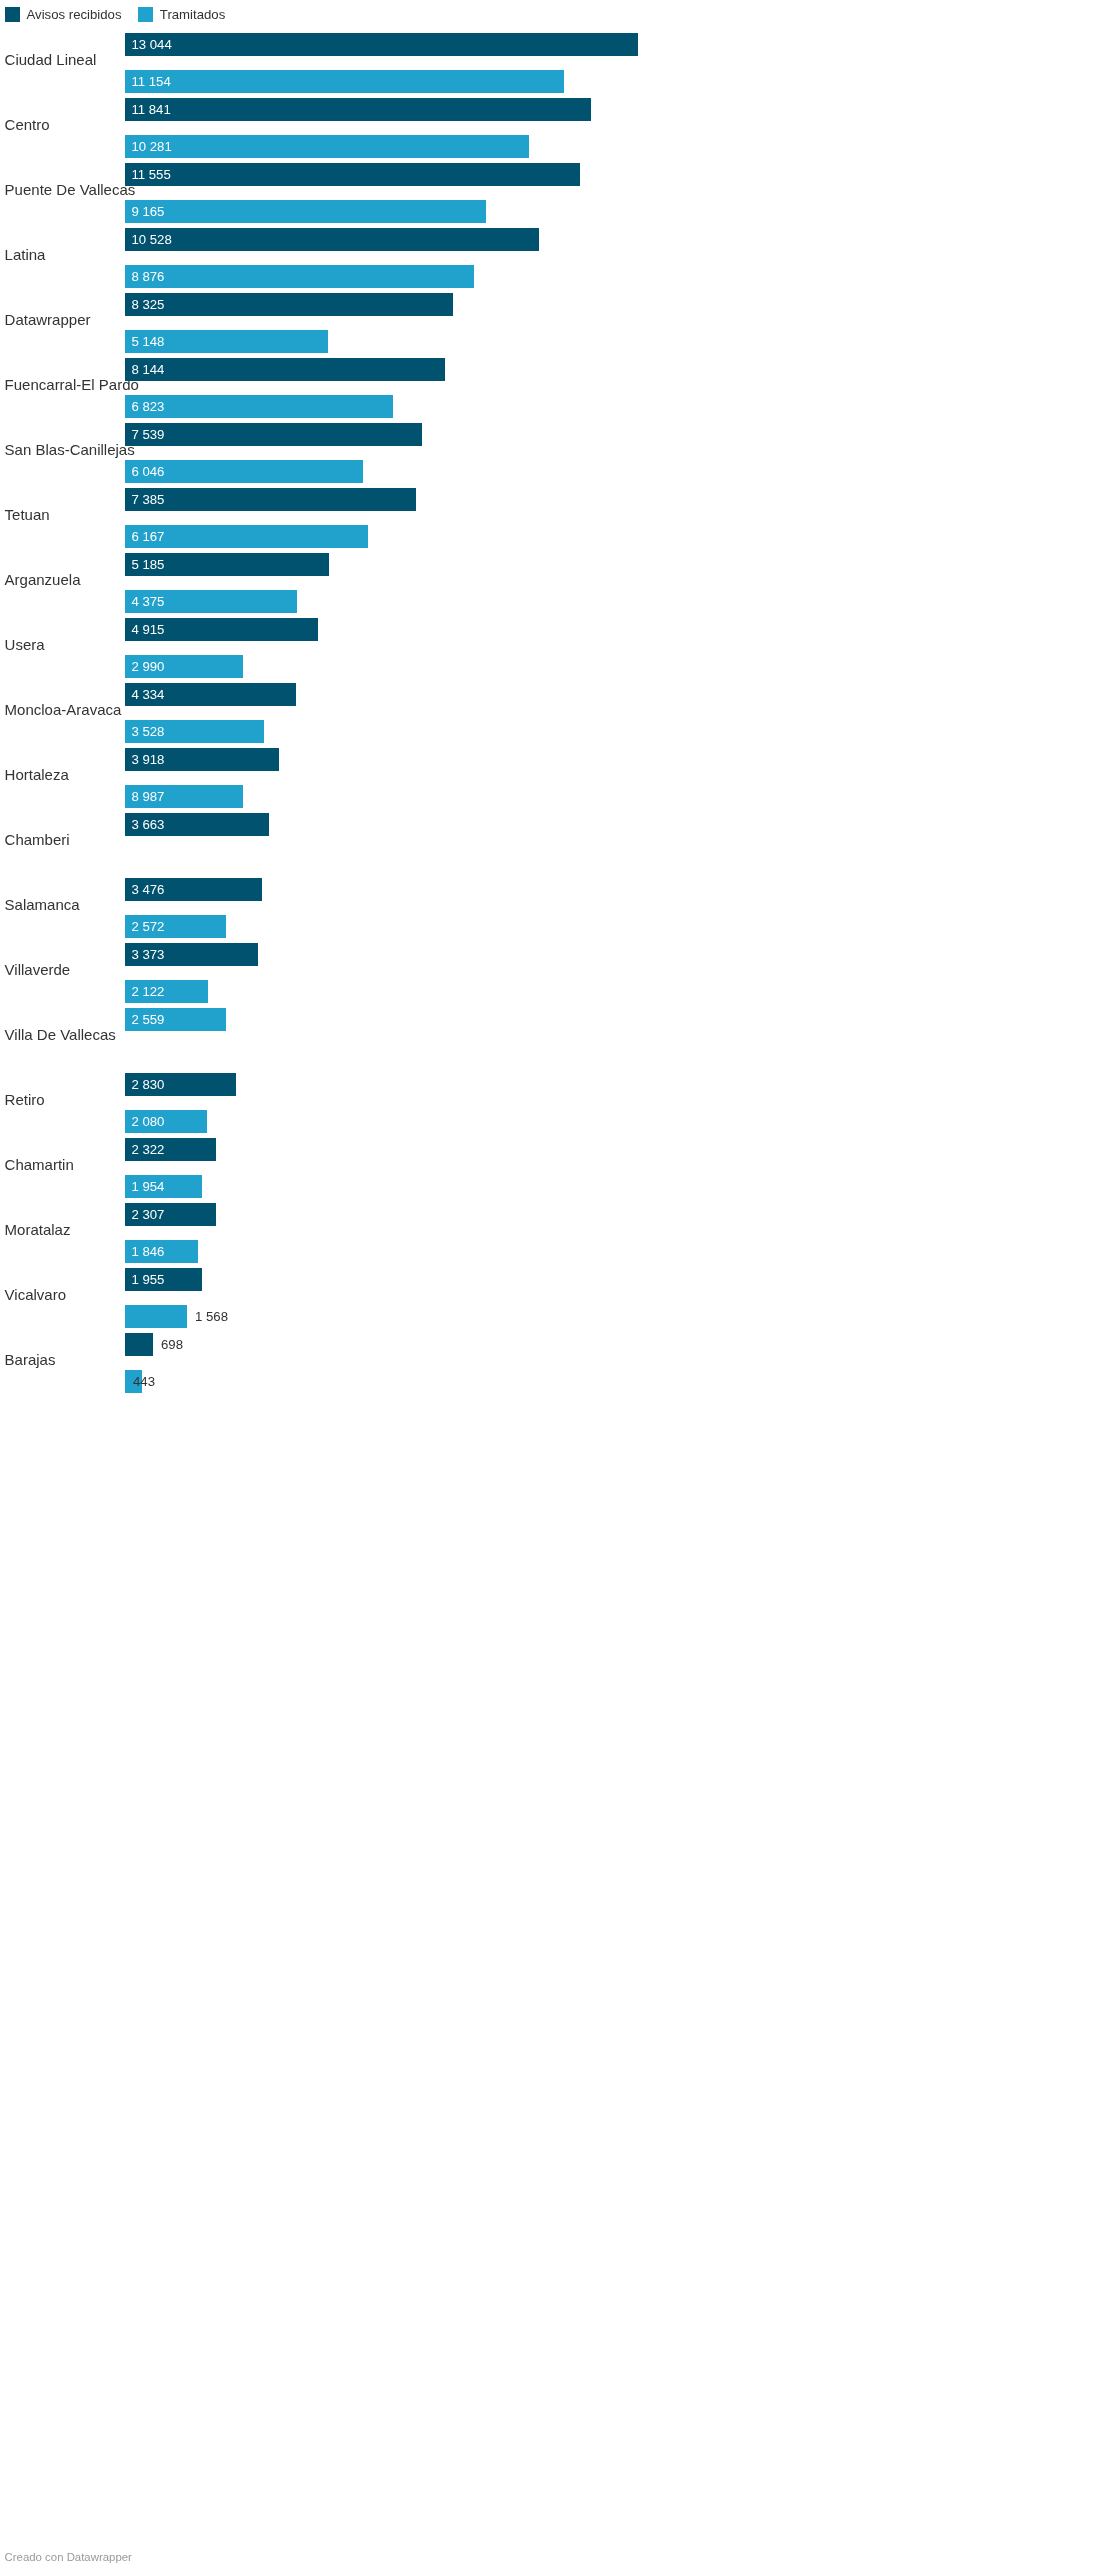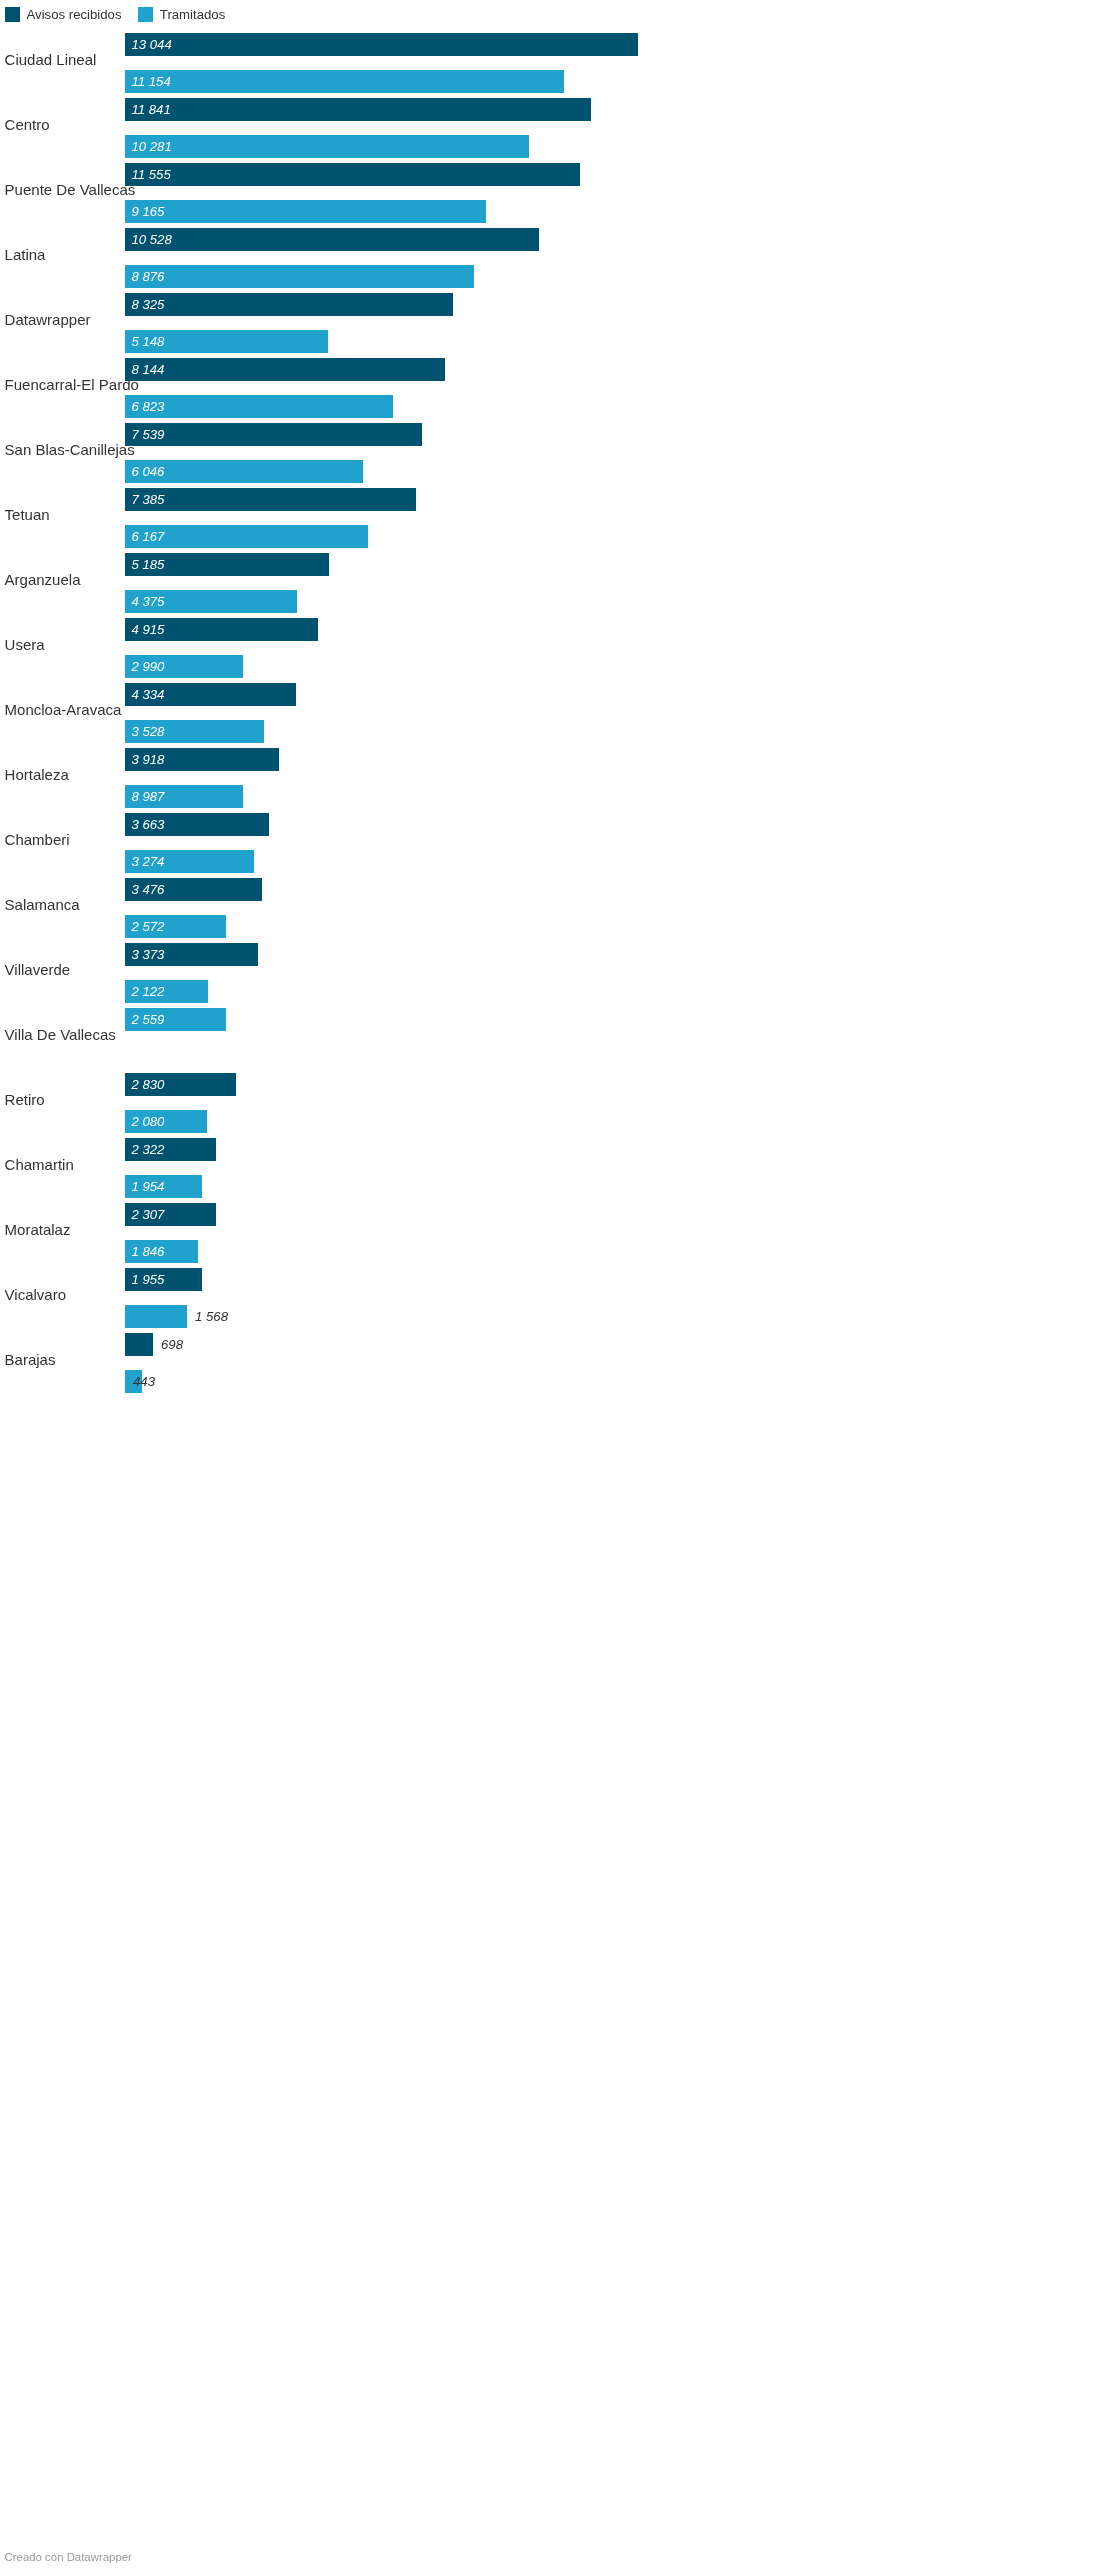--- a/index.html
+++ b/index.html
@@ -71,21 +71,20 @@
   }
   .bars {
     position: absolute;
     left: 125px;
     top: 6.4px;
     right: 0;
   }
   .bar-row {
     position: relative;
     height: 23px;
-    font-style: italic;
   }
   .bar-row + .bar-row { margin-top: 14px; }
   .bar {
     position: absolute;
     left: 0;
     top: 0;
     height: 23px;
     display: block;
   }
   .bar-value {
@@ -287,24 +286,20 @@
           </div>
         </div>
       </div>
       <div class="group">
         <div class="cat-label">Chamberi</div>
         <div class="bars">
           <div class="bar-row">
             <div class="bar" style="width: 144px; background: rgb(0, 82, 111);"></div>
             <span class="bar-value inside">3 663</span>
           </div>
-          <div class="bar-row">
-            <div class="bar" style="width: 129px; background: rgb(33, 162, 205);"></div>
-            <span class="bar-value inside">3 274</span>
-          </div>
         </div>
       </div>
       <div class="group">
         <div class="cat-label">Salamanca</div>
         <div class="bars">
           <div class="bar-row">
             <div class="bar" style="width: 137px; background: rgb(0, 82, 111);"></div>
             <span class="bar-value inside">3 476</span>
           </div>
           <div class="bar-row">

